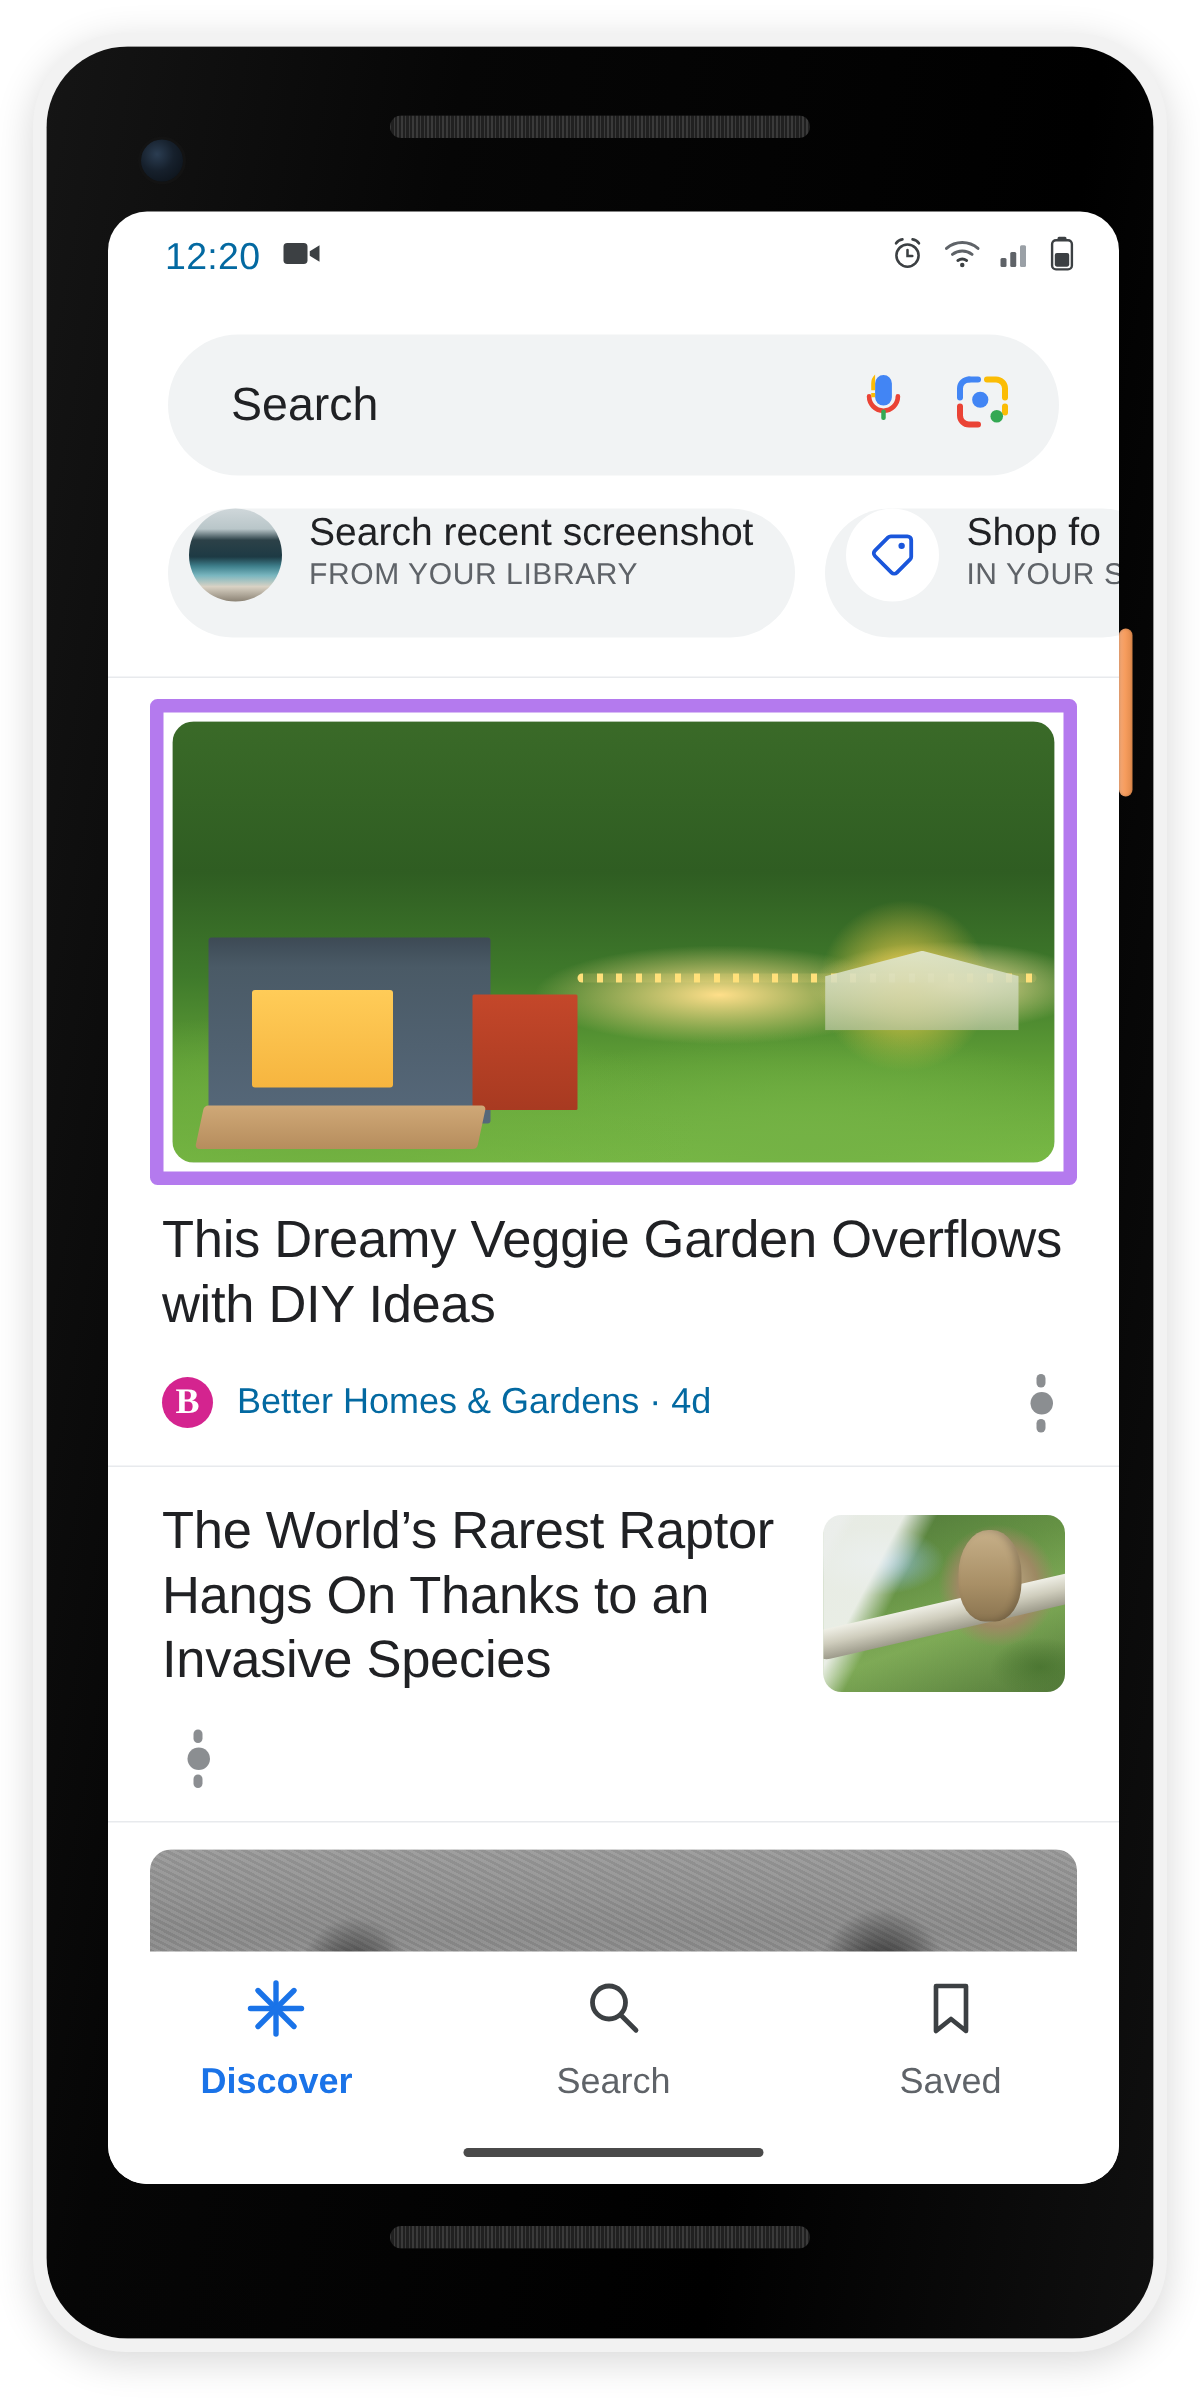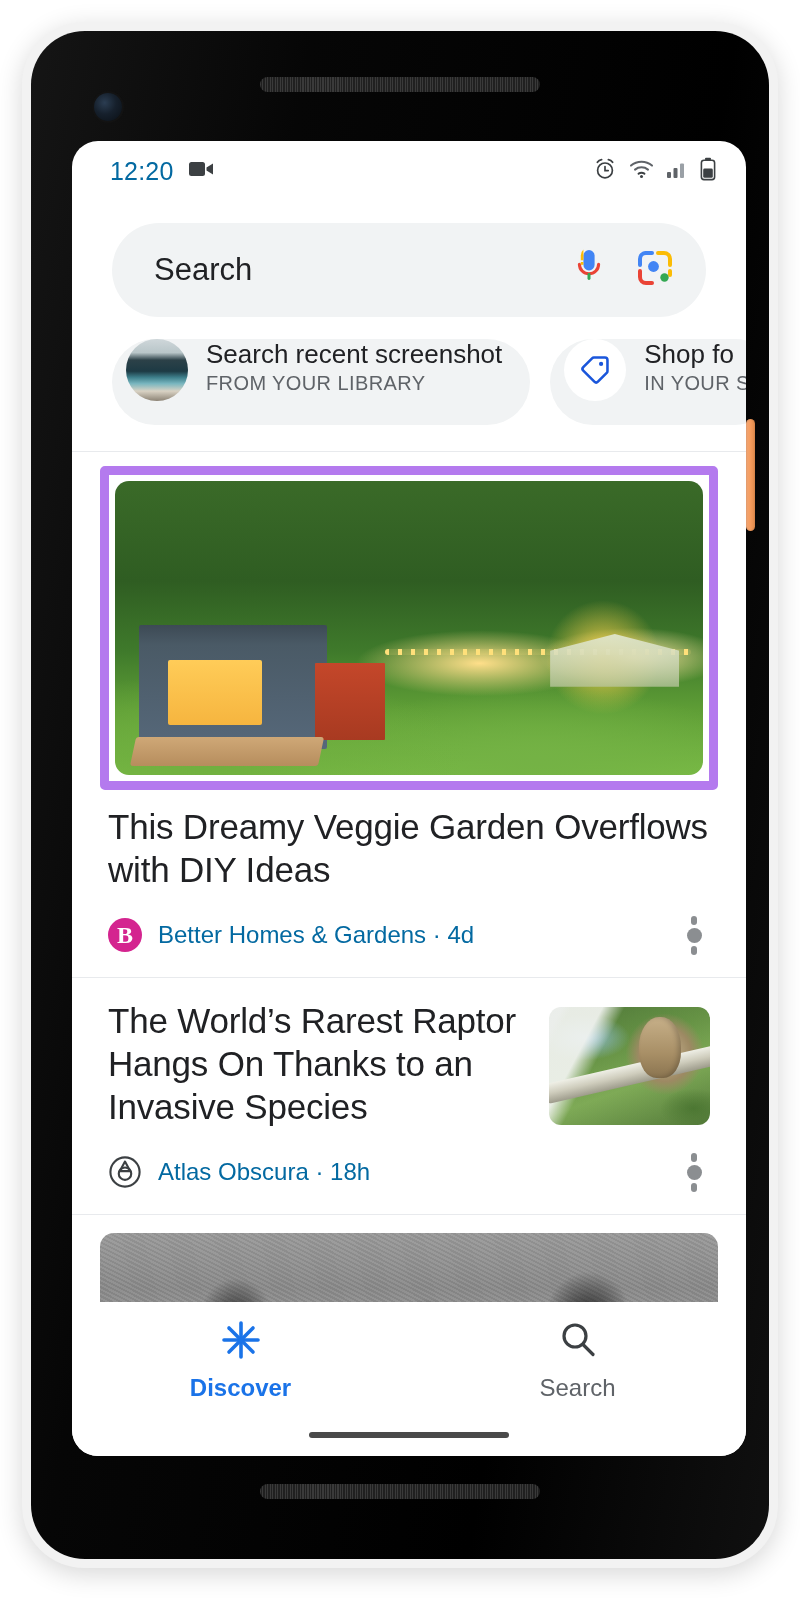--- a/index.html
+++ b/index.html
@@ -222,21 +222,21 @@
   .overflow-btn {
     width: 48px; height: 48px;
     display: flex; align-items: center; justify-content: center;
     flex-direction: column;
     gap: 3px;
     opacity: .72;
   }
   .dot-s { width: 6px; height: 9px; border-radius: 3px; background: #5f6368; }
   .dot-l { width: 15px; height: 15px; border-radius: 50%; background: #5f6368; }
 
-  .row-card { display: flex; align-items: center; gap: 22px; padding: 22px 36px 0 36px; }
+  .row-card { display: flex; align-items: flex-end; gap: 22px; padding: 22px 36px 0 36px; }
   .row-text { flex: 1; }
   .row-thumb {
     width: 161px;
     height: 118px;
     border-radius: 12px;
     flex: 0 0 auto;
     margin-top: 4px;
   }
 
   .partial-thumb {
@@ -519,30 +519,20 @@
           <div class="row-card">
             <div class="row-text">
               <h2 class="card-title">The World’s Rarest Raptor Hangs On Thanks to an Invasive Species</h2>
             </div>
             <div class="row-thumb photo-bird">
               <span class="bird-branch"></span>
               <span class="bird-body"></span>
             </div>
           </div>
           <div class="card-footer">
-            <div class="source">
-              <span class="avatar">
-                <svg width="34" height="34" viewBox="0 0 24 24">
-                  <circle cx="12" cy="12" r="10.3" fill="none" stroke="#3c4043" stroke-width="1.5"></circle>
-                  <circle cx="12" cy="13.2" r="4.4" fill="none" stroke="#3c4043" stroke-width="1.5"></circle>
-                  <path d="M12 4.6 L8.3 11.4 H15.7 Z" fill="none" stroke="#3c4043" stroke-width="1.5" stroke-linejoin="round"></path>
-                </svg>
-              </span>
-              <span class="source-name">Atlas Obscura · 18h</span>
-            </div>
             <div class="overflow-btn">
               <span class="dot-s"></span>
               <span class="dot-l"></span>
               <span class="dot-s"></span>
             </div>
           </div>
         </div>
 
         <div class="divider"></div>
 
@@ -572,20 +562,28 @@
           <div class="nav-item">
             <span>
               <svg width="44" height="44" viewBox="0 0 44 44">
                 <circle cx="19" cy="18" r="11" fill="none" stroke="#3c4043" stroke-width="3.2"></circle>
                 <path d="M27 26.5 L37 36.5" stroke="#3c4043" stroke-width="3.2" stroke-linecap="round"></path>
               </svg>
             </span>
             <span class="nav-label">Search</span>
           </div>
 
+          <div class="nav-item">
+            <span>
+              <svg width="44" height="44" viewBox="0 0 44 44">
+                <path d="M12 7 H32 V37 L22 29 L12 37 Z" fill="none" stroke="#3c4043" stroke-width="3.1" stroke-linejoin="round"></path>
+              </svg>
+            </span>
+            <span class="nav-label">Saved</span>
+          </div>
 
         </div>
         <div class="home-indicator"></div>
       </div>
 
     </div>
 
     <div id="side-button"></div>
   </div>
 </div>

